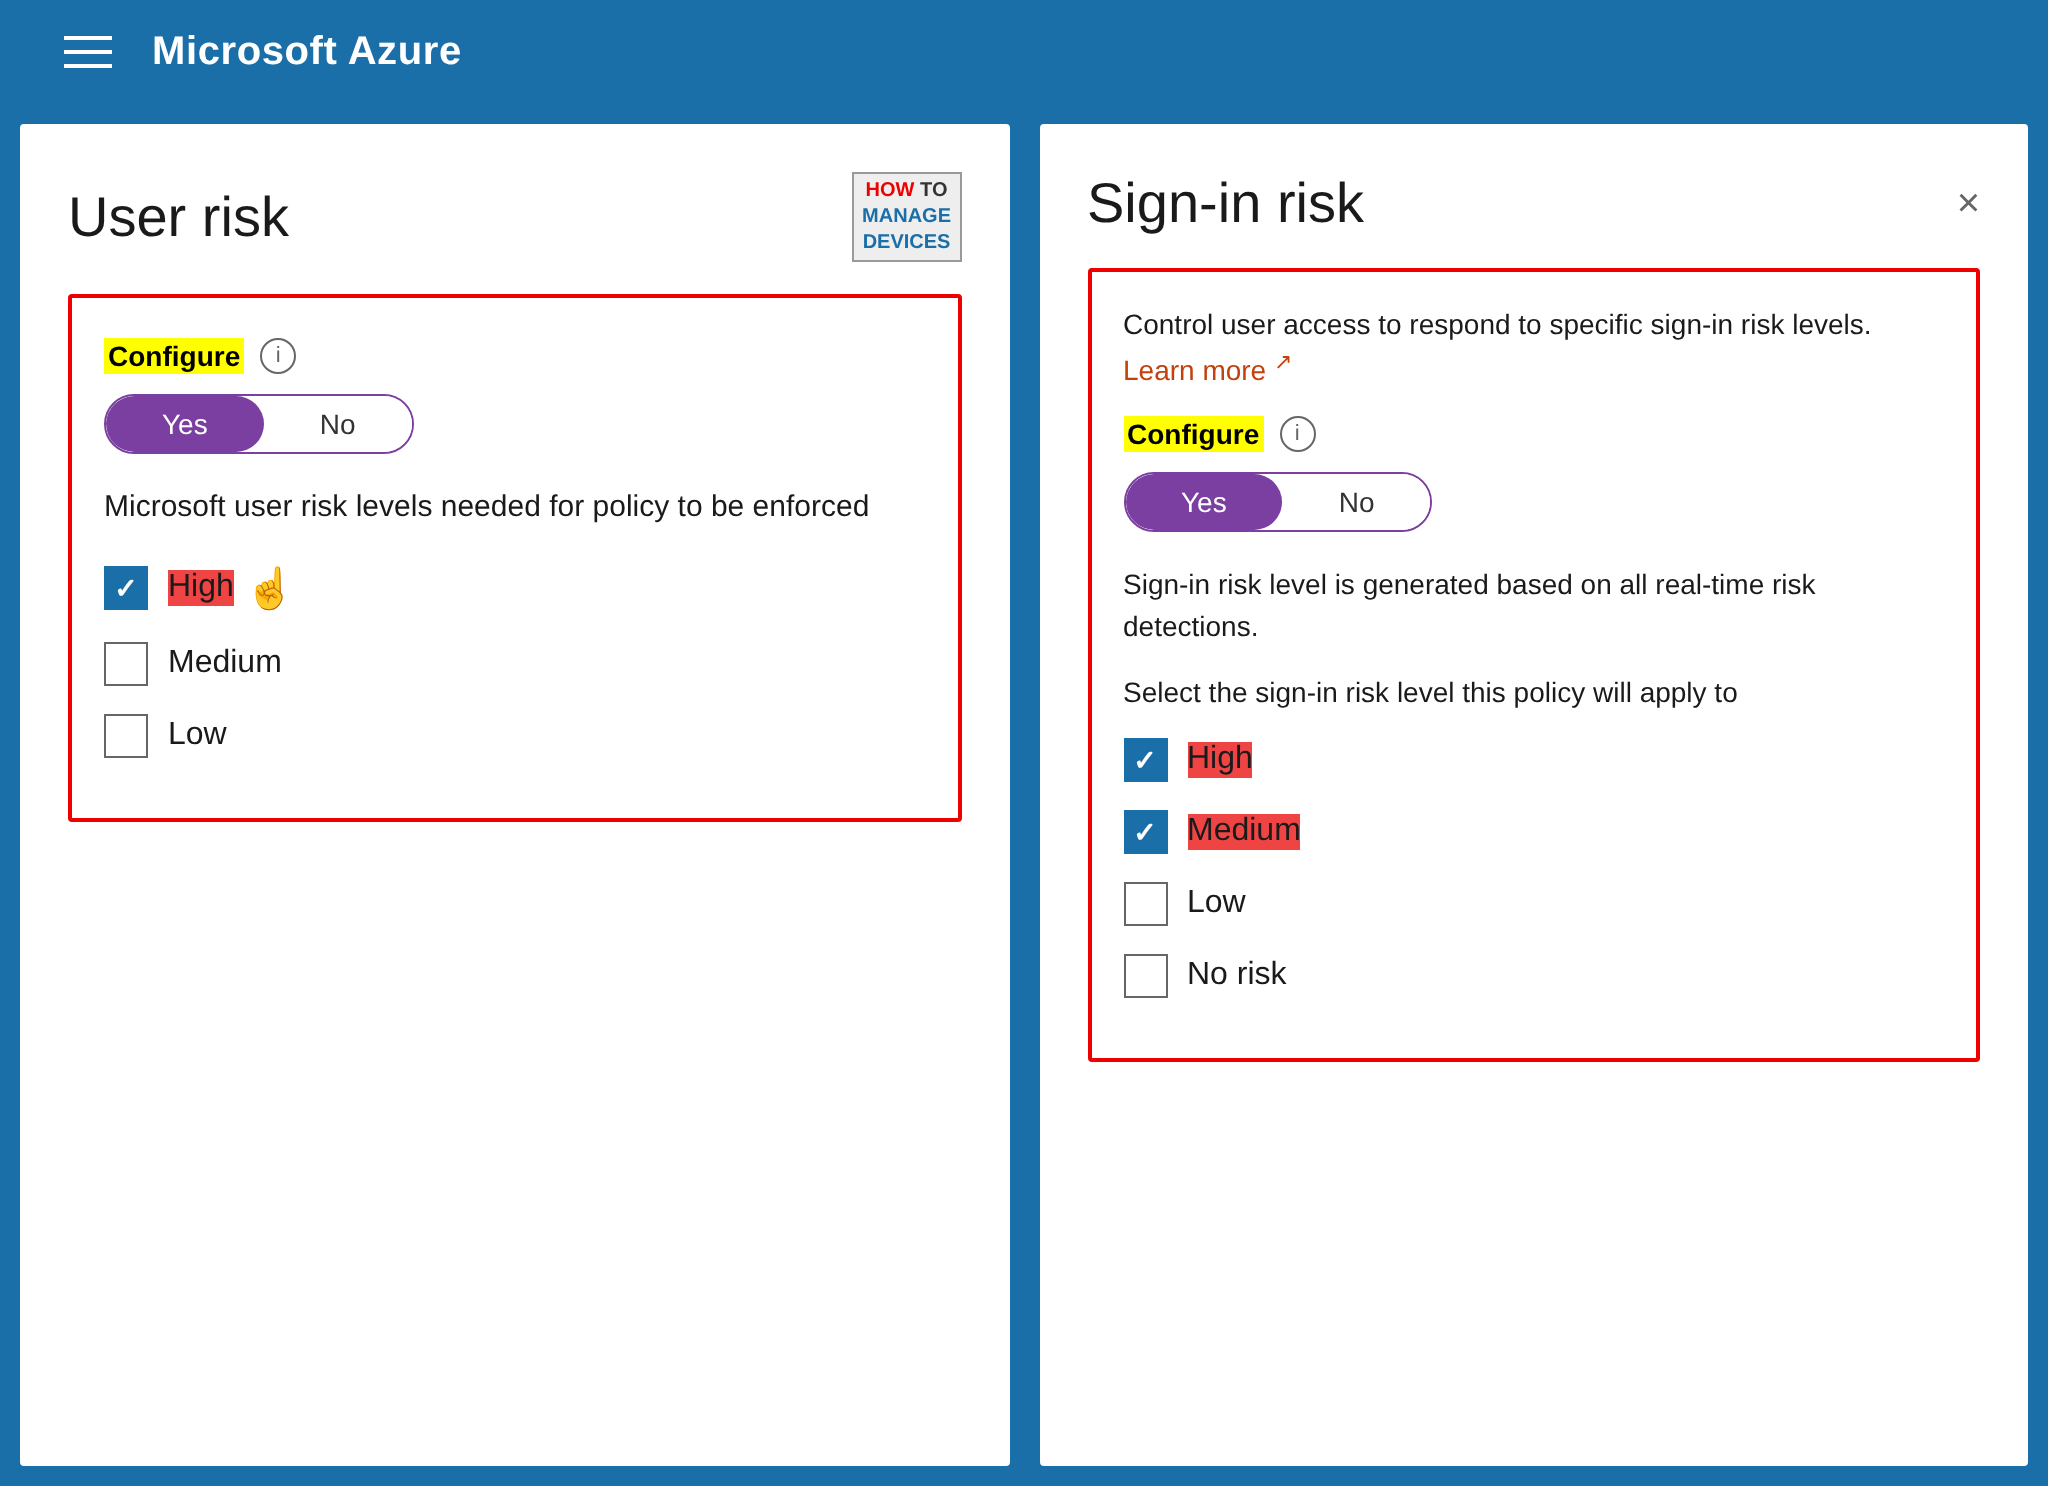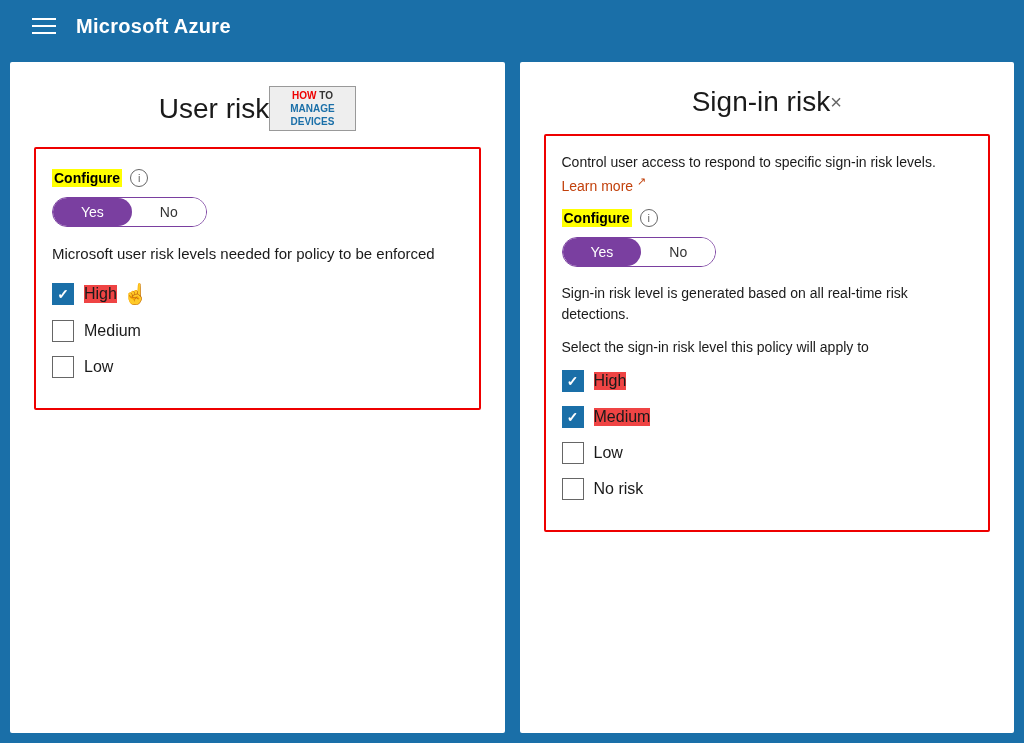--- a/index.html
+++ b/index.html
@@ -72,29 +72,29 @@
       margin-top: 16px;
     }
 
     .panel-title {
       font-size: 28px;
       font-weight: 400;
       color: #1a1a1a;
       margin-bottom: 4px;
       display: flex;
       align-items: center;
-      justify-content: center;
+      justify-content: space-between;
     }
 
     .watermark {
       font-size: 10px;
       color: #333;
       font-weight: bold;
       background: #eee;
-      padding: 2px 20px;
+      padding: 2px 4px;
       border: 1px solid #999;
       text-align: center;
       line-height: 1.3;
     }
     .watermark .how {
       color: #e00;
     }
     .watermark .manage {
       color: #1a6fa8;
     }

